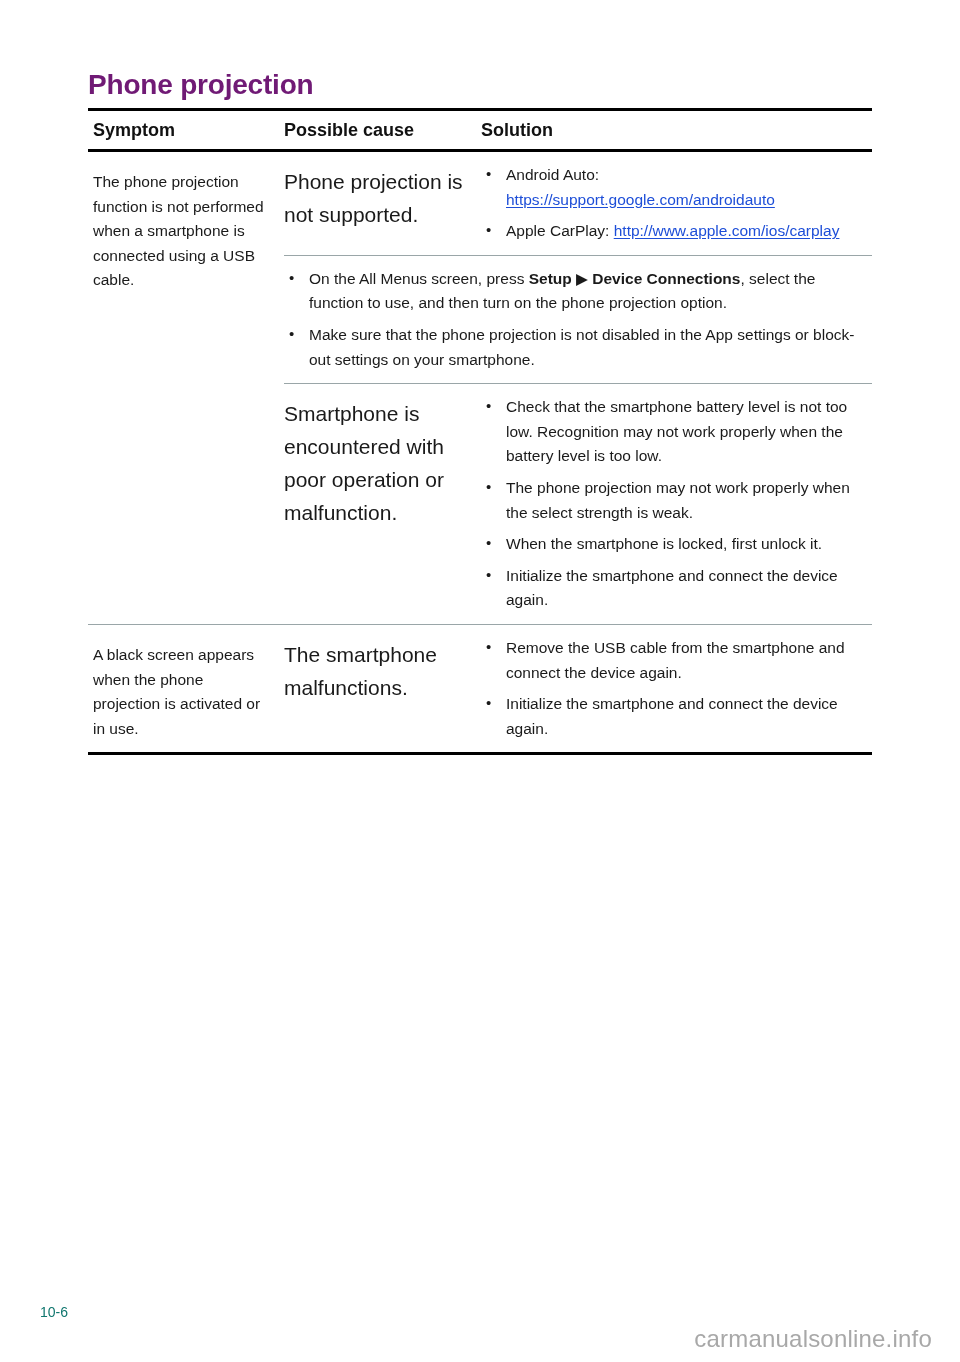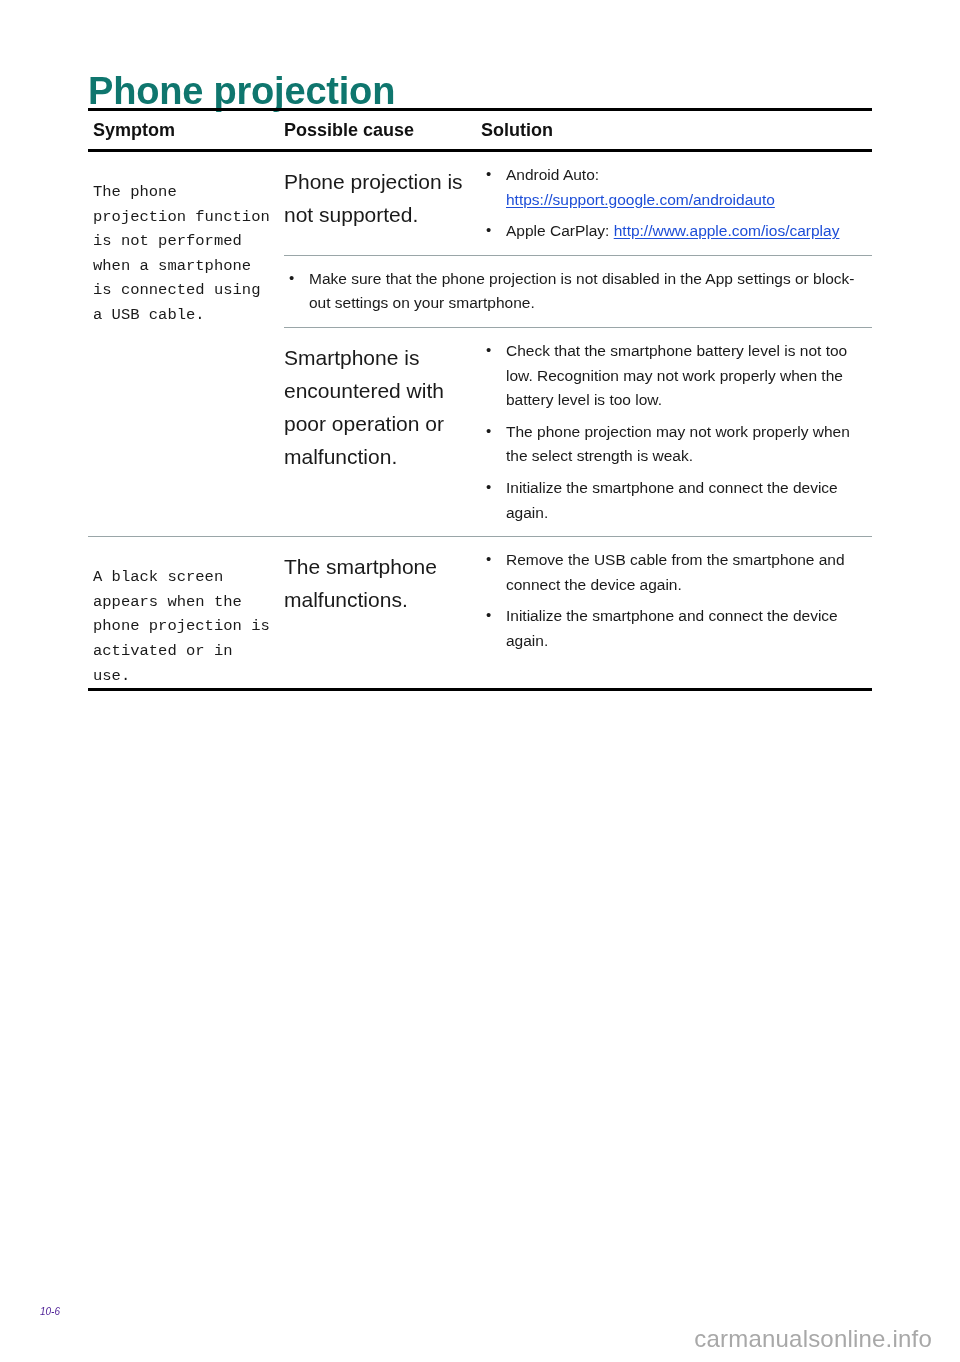--- a/index.html
+++ b/index.html
@@ -14,23 +14,23 @@
     background: #ffffff;
     font-family: "Liberation Sans", "DejaVu Sans", sans-serif;
     overflow: hidden;
   }
 
   
   .page-title {
     position: absolute;
     left: 88px;
     top: 48px;
-    font-size: 38px;
+    font-size: 28px;
     font-weight: bold;
-    color: #0f766e;
+    color: #701a75;
     letter-spacing: -0.2px;
     line-height: 36px;
     white-space: nowrap;
   }
 
   
   .table-wrap {
     position: absolute;
     left: 88px;
     top: 108px;
@@ -63,27 +63,26 @@
 
   
   .group {
     display: flex;
     align-items: flex-start;
   }
   .group-sym {
     width: 196px;
     flex: 0 0 196px;
     padding-left: 5px;
-    padding-top: 28px;
+    padding-top: 18px;
     font-size: 15.5px;
     color: #1a1a1a;
     line-height: 24.6px;
     box-sizing: border-box;
     padding-right: 10px;
-    font-family: Liberation Mono, monospace;
   }
   .group-rows {
     flex: 1;
     min-width: 0;
   }
   .sub-row {
     display: flex;
     align-items: flex-start;
   }
   .sub-cause {
@@ -143,24 +142,23 @@
     text-underline-offset: 2px;
   }
   .bold { font-weight: bold; }
   .tri { font-weight: bold; }
 
   
   .page-number {
     position: absolute;
     left: 40px;
     top: 1303px;
-    font-size: 10px;
-    color: #4c1d95;
+    font-size: 14px;
+    color: #0f766e;
     line-height: 18px;
-    font-style: italic;
   }
   .watermark {
     position: absolute;
     right: 28px;
     top: 1325px;
     font-size: 24px;
     color: #a8a8a8;
     line-height: 28px;
     letter-spacing: 0.2px;
   }
@@ -198,33 +196,35 @@
               <li><span>Apple CarPlay: </span><a class="lnk" href="#">http://www.apple.com/ios/carplay</a></li>
             </ul>
           </div>
         </div>
 
         <div class="sub-rule"></div>
 
         <div class="sub-row">
           <div class="sub-sol">
             <ul class="bullets">
+              <li><span>On the All Menus screen, press </span><span class="bold">Setup</span><span class="tri"> ▶ </span><span class="bold">Device Connections</span><span>, select the function to use, and then turn on the phone projection option.</span></li>
               <li><span>Make sure that the phone projection is not disabled in the App settings or block-out settings on your smartphone.</span></li>
             </ul>
           </div>
         </div>
 
         <div class="sub-rule"></div>
 
         <div class="sub-row">
           <div class="sub-cause">Smartphone is encountered with poor operation or malfunction.</div>
           <div class="sub-sol">
             <ul class="bullets">
               <li>Check that the smartphone battery level is not too low. Recognition may not work properly when the battery level is too low.</li>
               <li>The phone projection may not work properly when the select strength is weak.</li>
+              <li>When the smartphone is locked, first unlock it.</li>
               <li>Initialize the smartphone and connect the device again.</li>
             </ul>
           </div>
         </div>
 
       </div>
     </div>
 
     <div class="rule-thin"></div>
 

